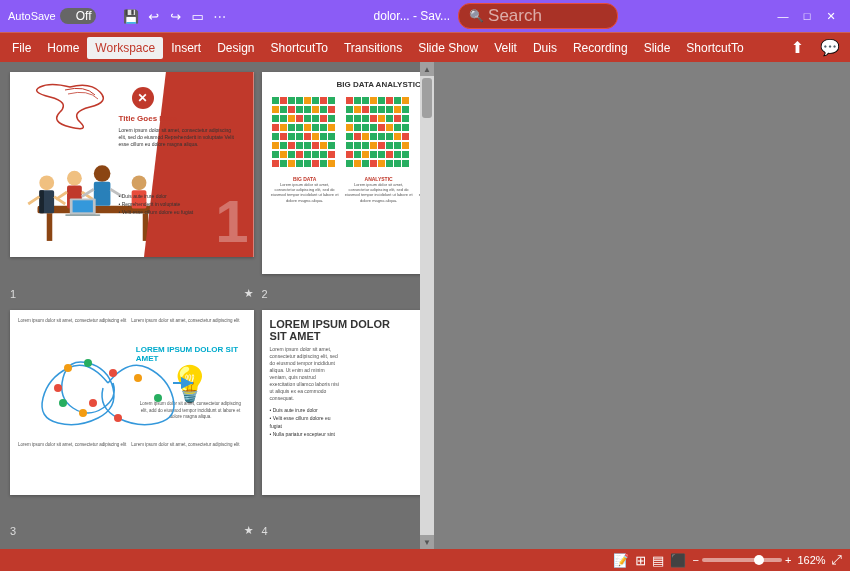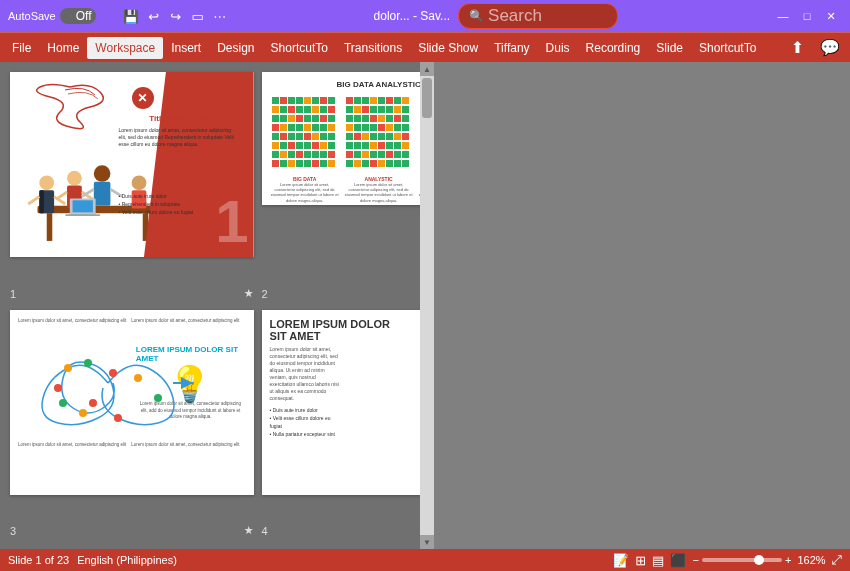--- a/index.html
+++ b/index.html
@@ -245,21 +245,21 @@
       font-size: 12px;
       font-weight: bold;
     }
     .s1-title {
       position: absolute;
       right: 15px;
       top: 42px;
       color: #c0392b;
       font-size: 8px;
       font-weight: bold;
-      text-align: center;
+      text-align: left;
       width: 120px;
     }
     .s1-text {
       position: absolute;
       right: 15px;
       top: 55px;
       color: #333;
       font-size: 5px;
       width: 120px;
       line-height: 1.4;
@@ -284,21 +284,21 @@
       position: absolute;
       left: 5px;
       bottom: 5px;
       width: 165px;
       height: 120px;
     }
 
     
     #slide2 {
       width: 100%;
-      height: 133px;
+      height: 202px;
       background: white;
       position: relative;
       overflow: hidden;
       padding: 8px;
     }
     .s2-title {
       font-size: 8px;
       font-weight: bold;
       text-align: center;
       color: #333;
@@ -497,21 +497,21 @@
 
 <div id="menu-bar">
   <div class="menu-item">File</div>
   <div class="menu-item">Home</div>
   <div class="menu-item active-tab">Workspace</div>
   <div class="menu-item">Insert</div>
   <div class="menu-item">Design</div>
   <div class="menu-item">ShortcutTo</div>
   <div class="menu-item">Transitions</div>
   <div class="menu-item">Slide Show</div>
-  <div class="menu-item">Tiffany</div>
+  <div class="menu-item">Velit</div>
   <div class="menu-item">Duis</div>
   <div class="menu-item">Recording</div>
   <div class="menu-item">Slide</div>
   <div class="menu-item">ShortcutTo</div>
   <div id="menu-right">
     <div class="share-btn">⬆</div>
     <div class="comment-btn">💬</div>
   </div>
 </div>
 
@@ -920,24 +920,20 @@
   <div id="scrollbar">
     <div class="scroll-arrow">▲</div>
     <div class="scroll-track">
       <div class="scroll-thumb"></div>
     </div>
     <div class="scroll-arrow">▼</div>
   </div>
 </div>
 
 <div id="status-bar">
-  <div id="status-left">
-    <span>Slide 1 of 23</span>
-    <span>English (Philippines)</span>
-  </div>
   <div id="status-right">
     <span class="status-icon">📝</span>
     <span class="status-icon">⊞</span>
     <span class="status-icon">▤</span>
     <span class="status-icon">⬛</span>
     <div class="zoom-slider">
       <span style="cursor:pointer;">−</span>
       <div class="zoom-track">
         <div class="zoom-thumb"></div>
       </div>

